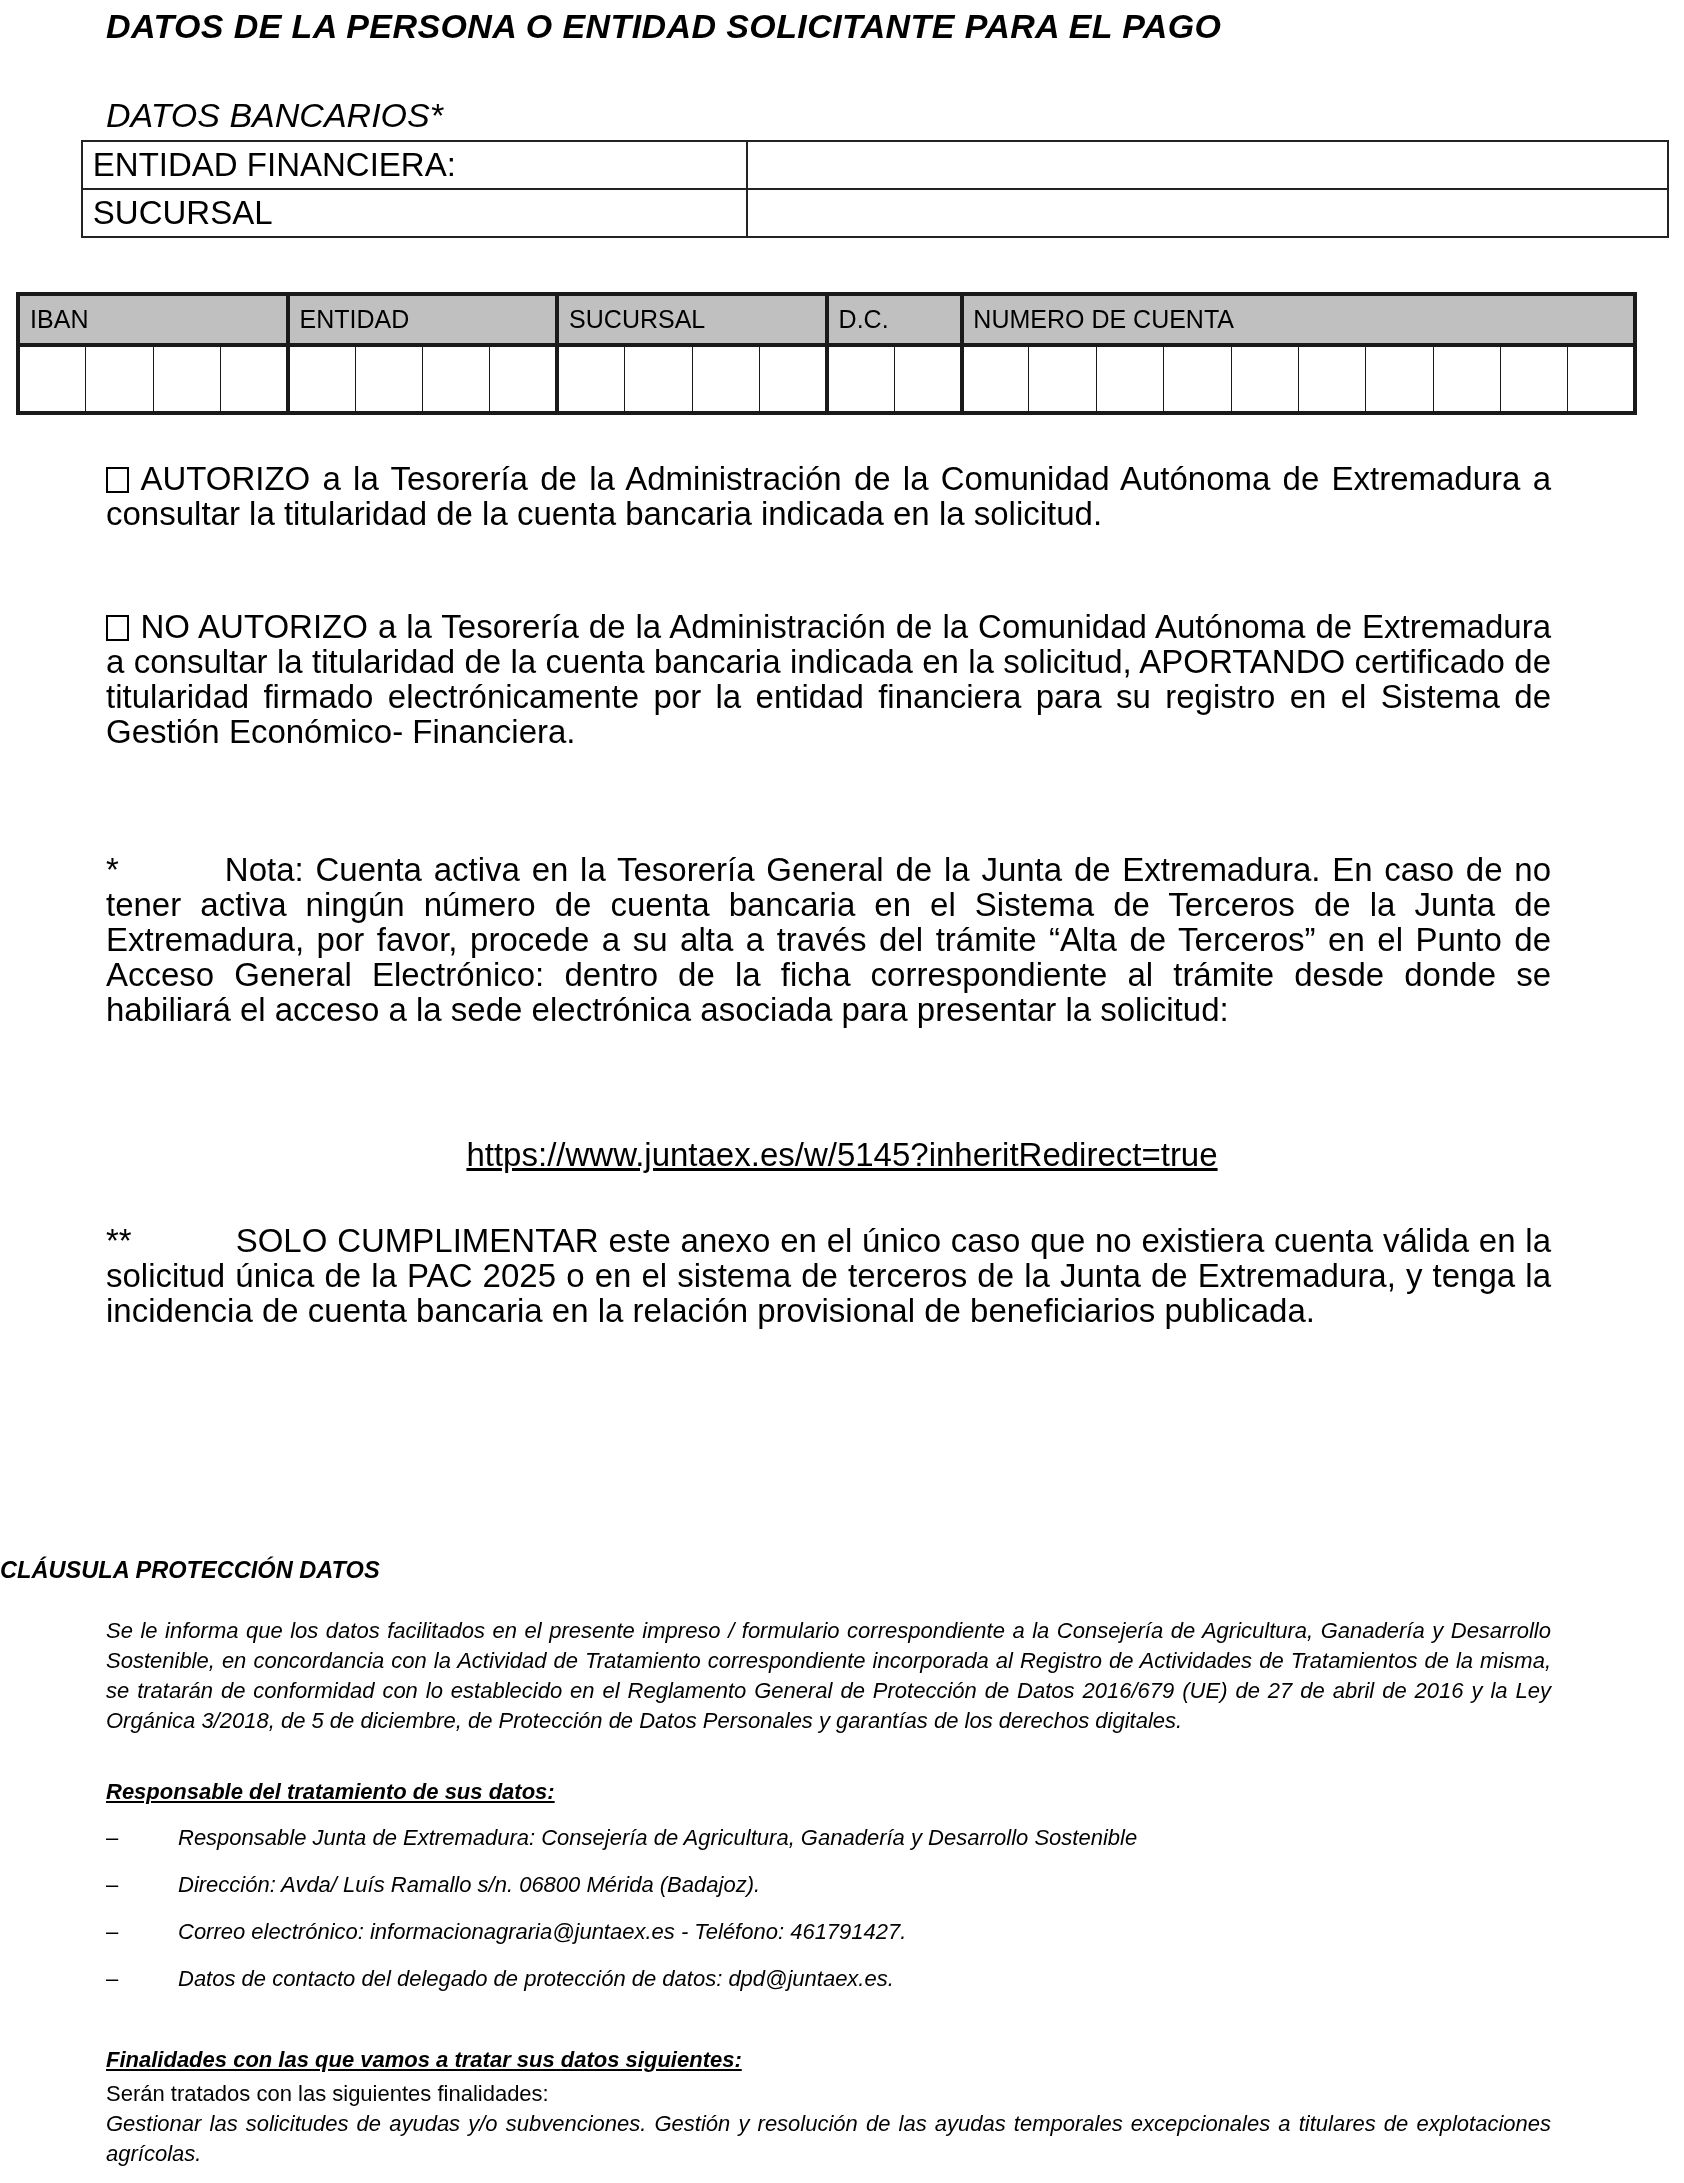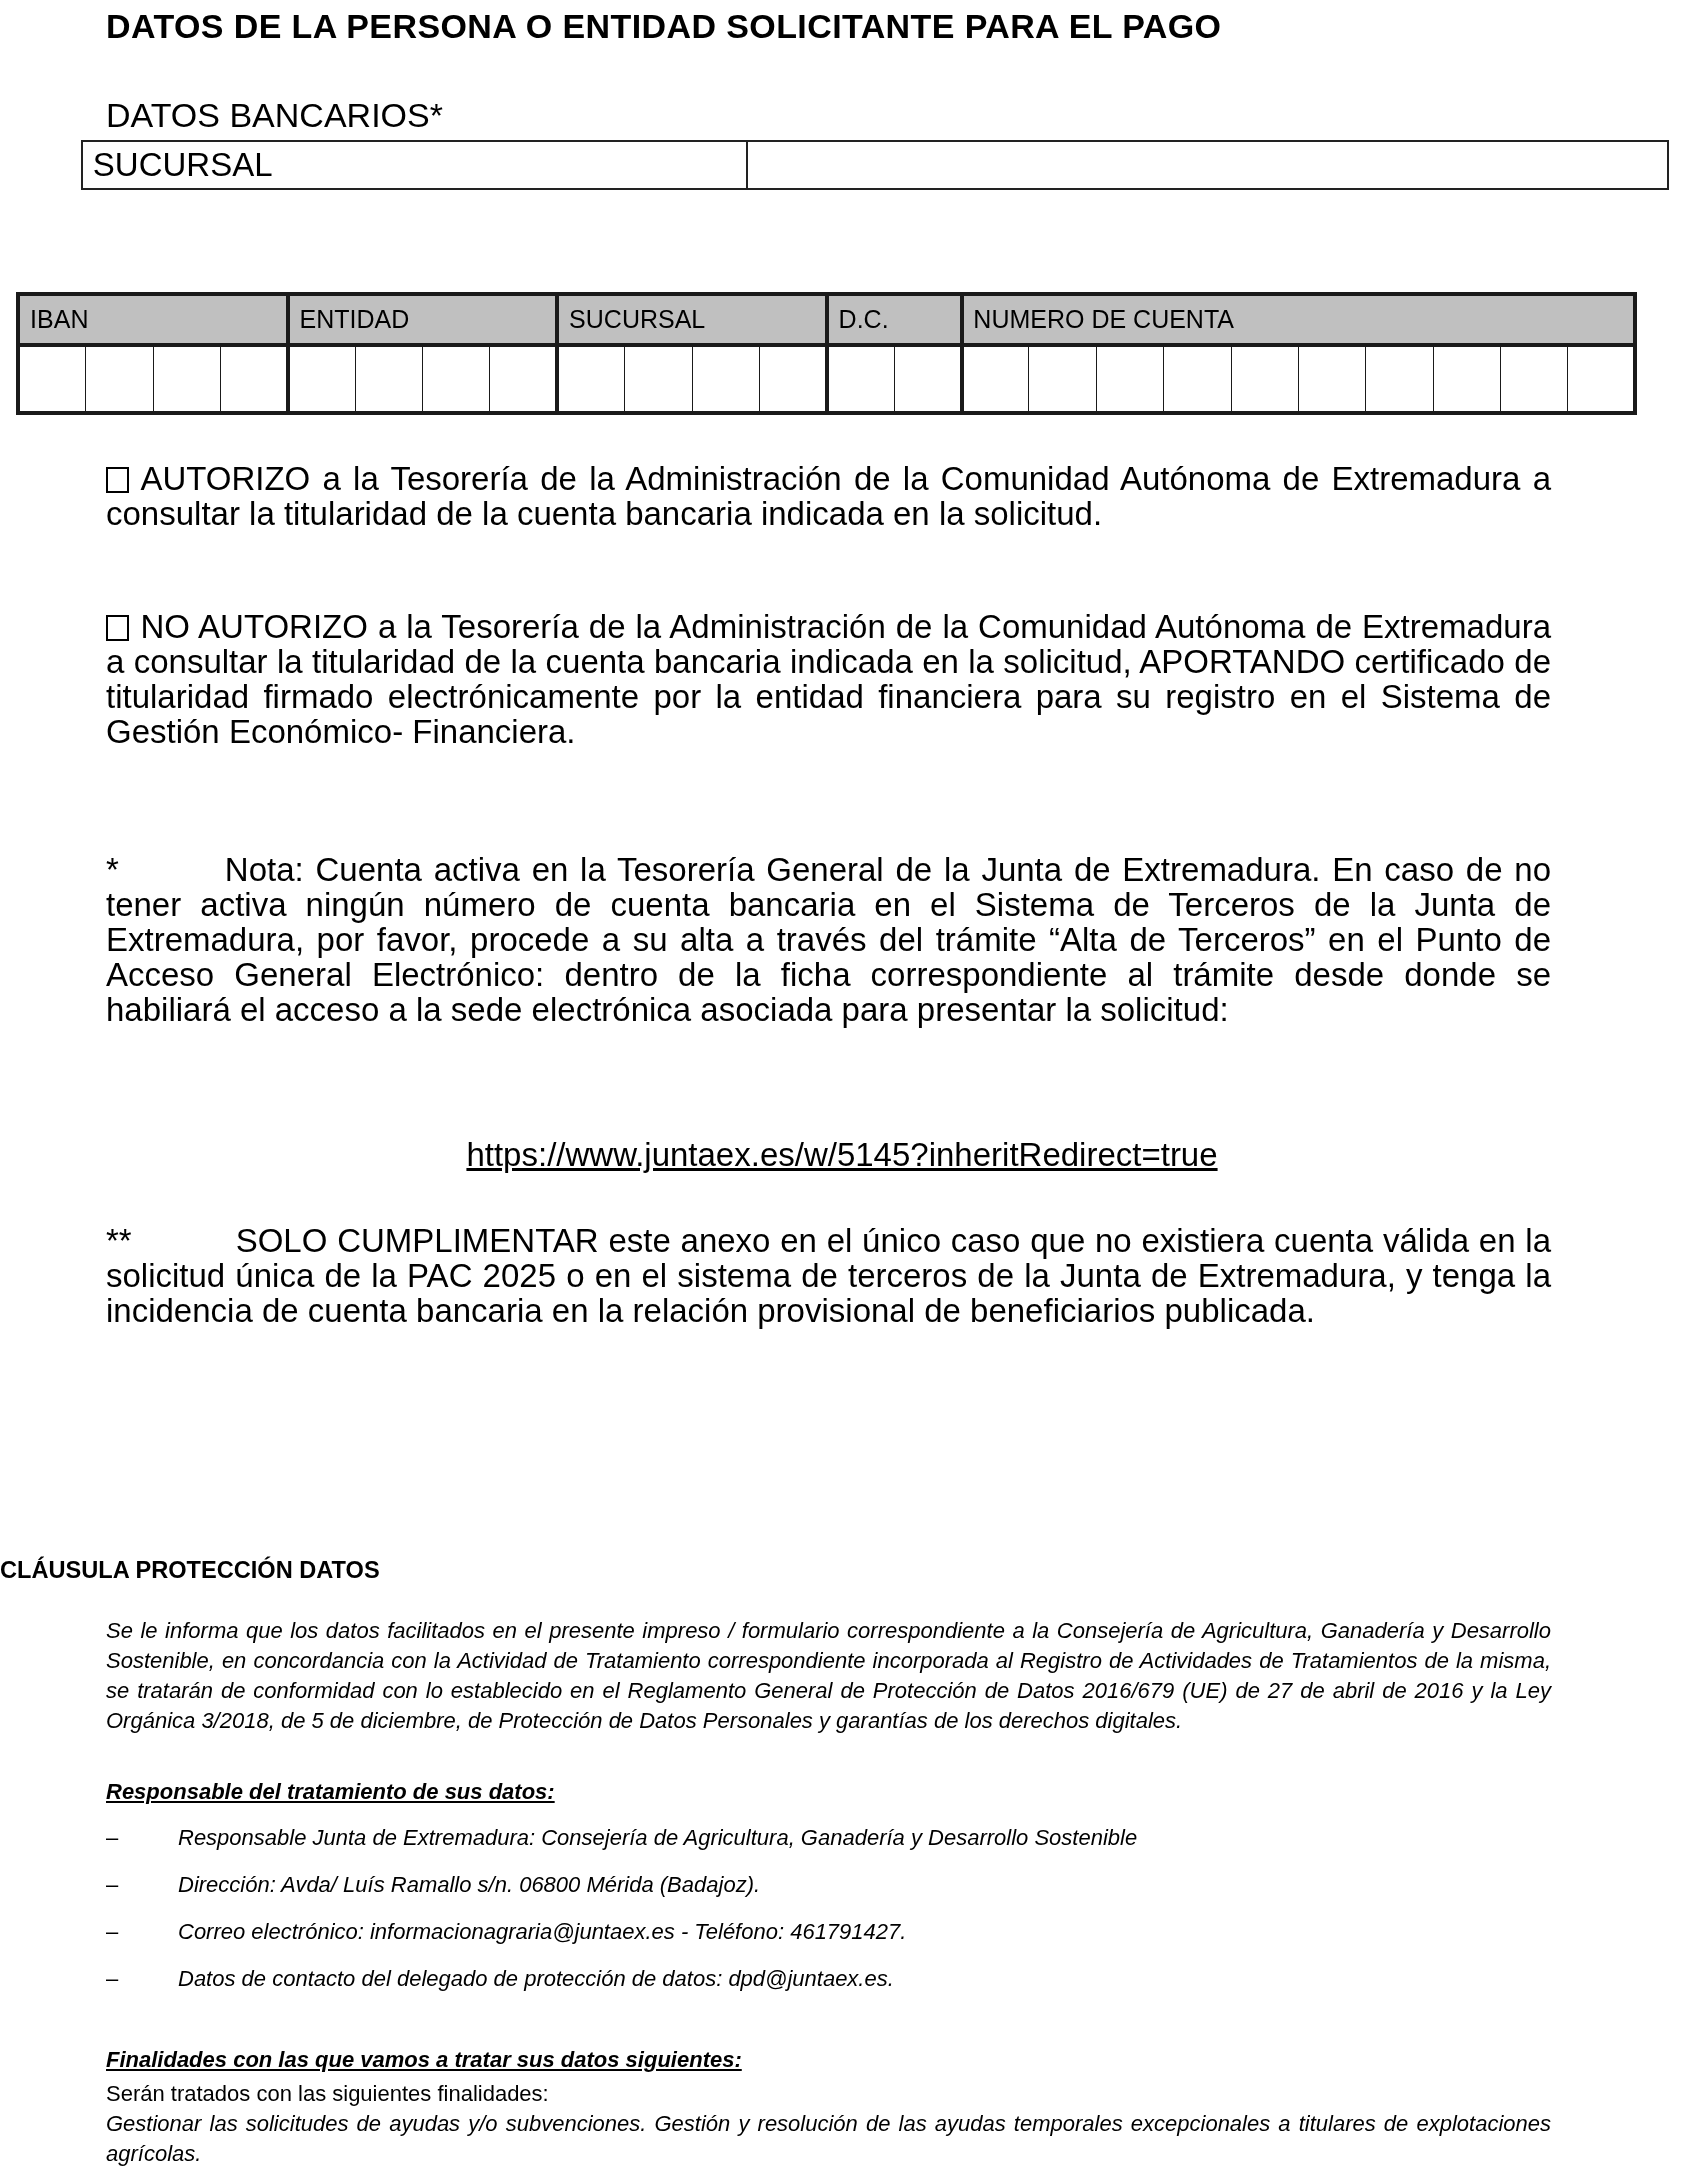--- a/index.html
+++ b/index.html
@@ -1,20 +1,20 @@
 <!DOCTYPE html>
 <html style="font-size:13px"><head>
   <meta charset="utf-8">
   <style>
     html, body { margin: 0; padding: 0; background: #ffffff; }
     body {
       width: 1684px; height: 2183px; position: relative; overflow: hidden;
       font-family: "Liberation Sans", "DejaVu Sans", sans-serif; color: #000;
     }
-    .abs { position: absolute; }
+    .abs { position: absolute; font-style: italic; }
     .title {
       left: 106px; top: 6.5px; font-size: 34px; font-weight: bold; letter-spacing: 0.4px;
     }
     .subtitle { left: 106px; top: 96px; font-size: 34px; }
 
     
     table.entity {
       position: absolute; left: 81px; top: 140px; width: 1588px;
       border-collapse: collapse;
     }
@@ -85,20 +85,24 @@
     .plain { font-style: normal; }
   </style>
 </head>
 <body>
 
 <div class="abs title">DATOS DE LA PERSONA O ENTIDAD SOLICITANTE PARA EL PAGO</div>
 <div class="abs subtitle">DATOS BANCARIOS*</div>
 
 <table class="entity">
   <tbody>
+      <tr>
+    <td class="label">ENTIDAD FINANCIERA:</td>
+    <td class="value"><input value="" style=""></td>
+  </tr>
   <tr>
     <td class="label">SUCURSAL</td>
     <td class="value"><input value="" style=""></td>
   </tr>
 </tbody>
   </table>
 
 <table class="iban" id="iban-table">
   <colgroup id="iban-cols">
       <col style="width: 4.16667%;">

